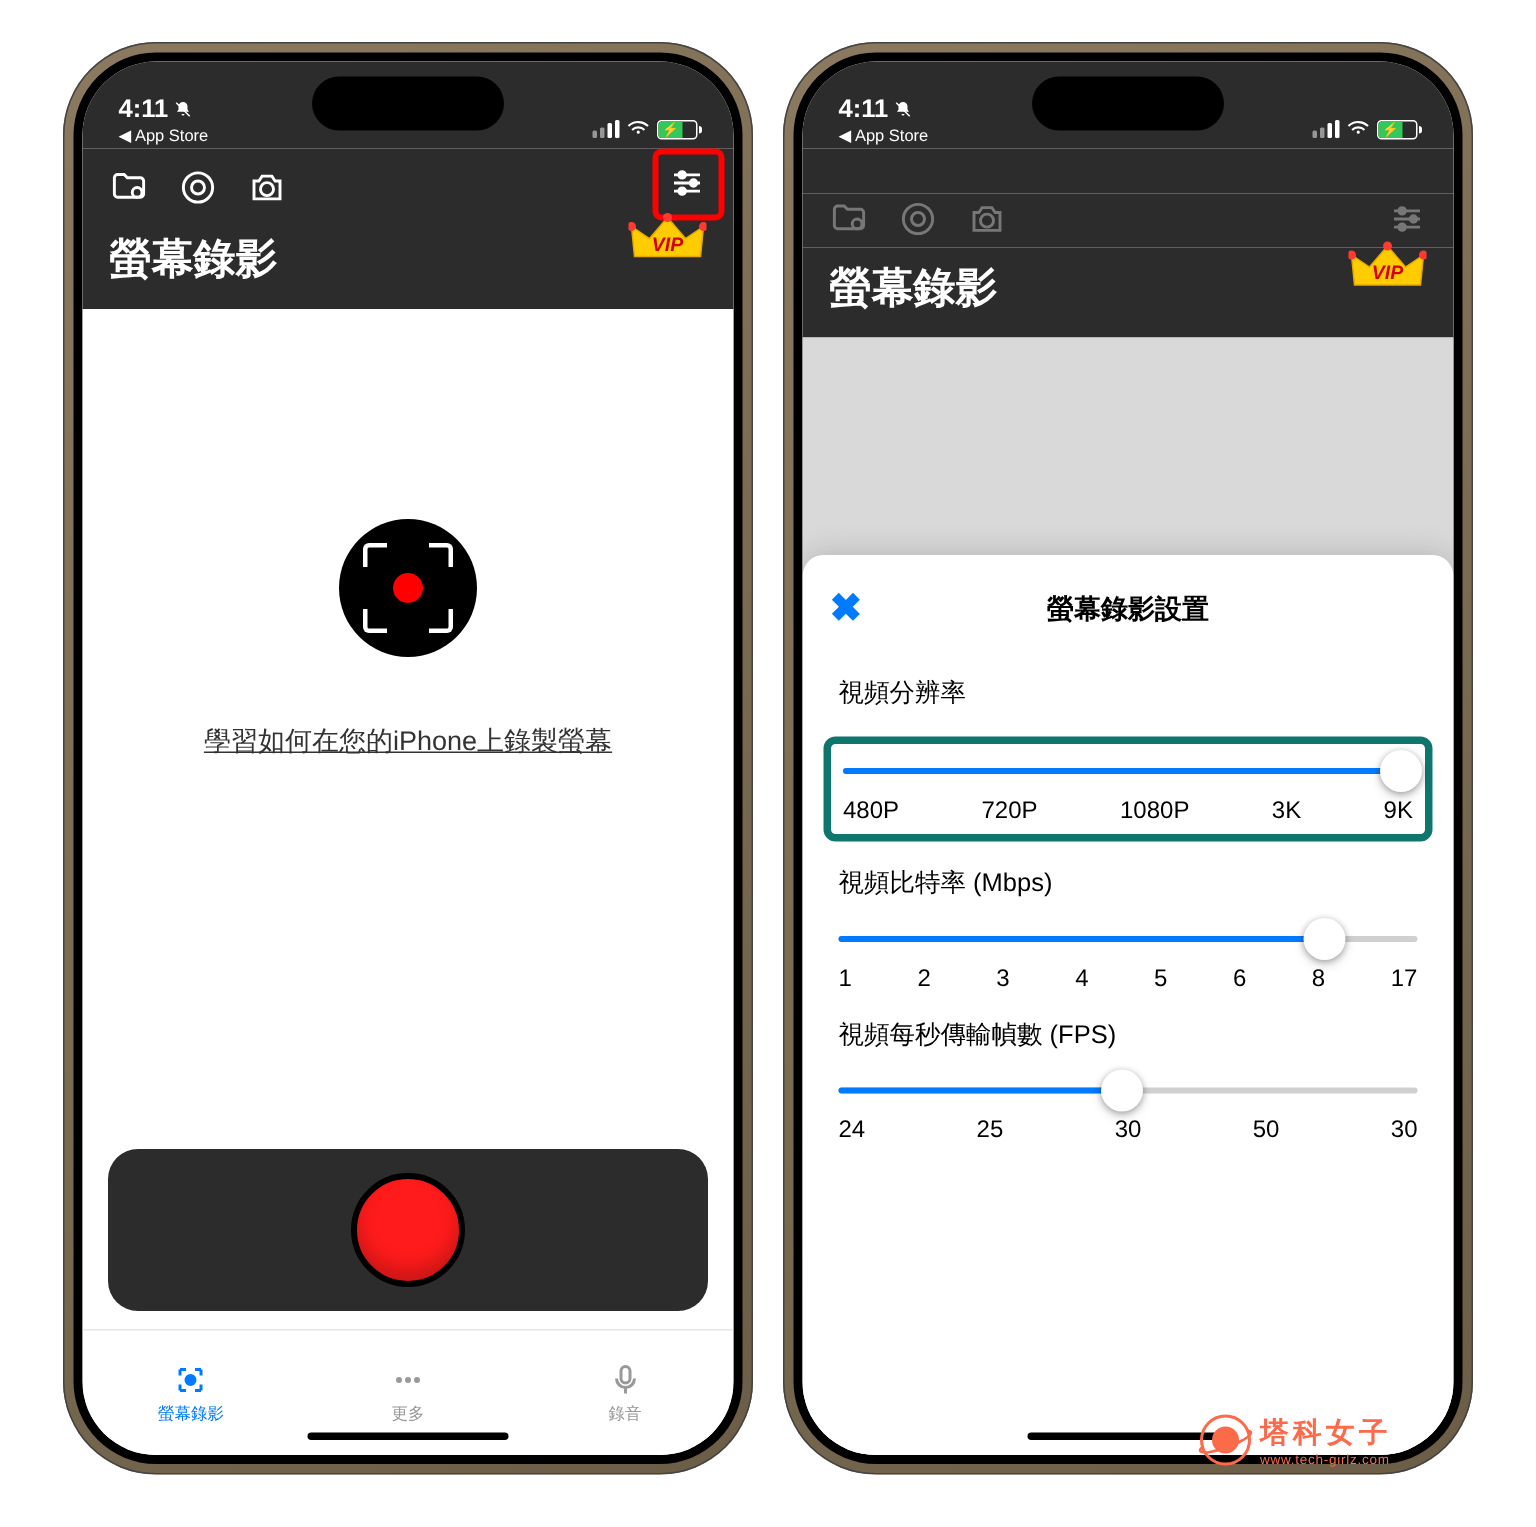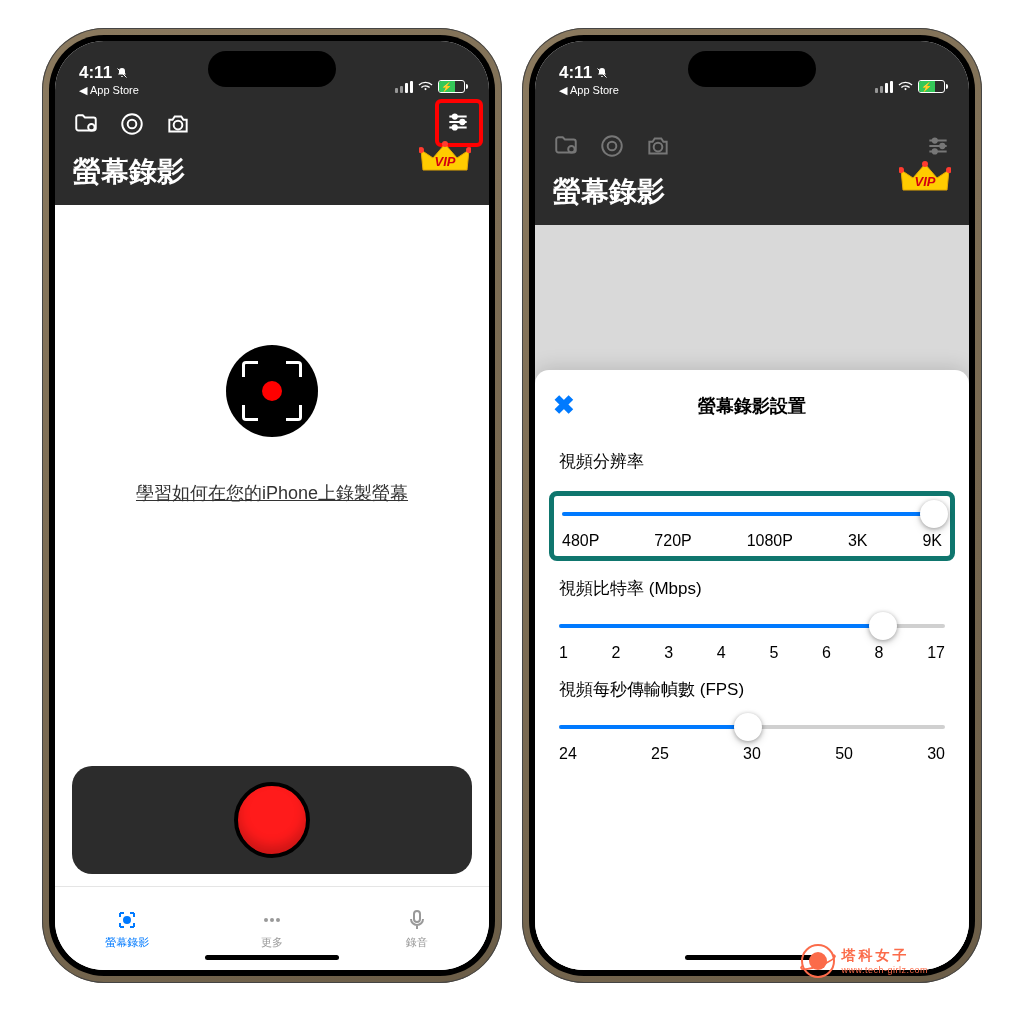--- a/index.html
+++ b/index.html
@@ -147,21 +147,21 @@
   .slider-track-fill{position:absolute;top:50%;left:0;height:4px;background:#007aff;border-radius:2px;transform:translateY(-50%);}
   .slider-thumb{position:absolute;top:50%;transform:translate(-50%,-50%);width:28px;height:28px;border-radius:50%;background:#fff;box-shadow:0 1px 4px rgba(0,0,0,.3),0 3px 8px rgba(0,0,0,.15);}
   .slider-ticks{display:flex;justify-content:space-between;font-size:16px;color:#000;}
   .resolution-hilite{border:5px solid #0f766e;border-radius:8px;padding:10px 8px 6px 8px;margin:6px 14px 0 14px;}
   
   .watermark{position:absolute;right:96px;bottom:40px;z-index:100;display:flex;align-items:center;gap:6px;}
   .wm-circle{width:34px;height:34px;border:2px solid #fb6b4a;border-radius:50%;position:relative;}
   .wm-planet{position:absolute;top:6px;left:6px;width:18px;height:18px;border-radius:50%;background:#fb6b4a;}
   .wm-ring{position:absolute;top:11px;left:-4px;width:38px;height:10px;border:2px solid #fb6b4a;border-radius:50%;transform:rotate(-20deg);border-top-color:transparent;}
   .wm-text{color:#fb6b4a;}
-  .wm-zh{font-size:14px;font-weight:700;letter-spacing:3px;}
+  .wm-zh{font-size:19px;font-weight:700;letter-spacing:3px;}
   .wm-en{font-size:9px;letter-spacing:.5px;}
 </style>
 </head>
 <body>
 
 <div class="phones">
 
   <div class="phone">
     <div class="phone-inner">
       <div class="island"></div>

